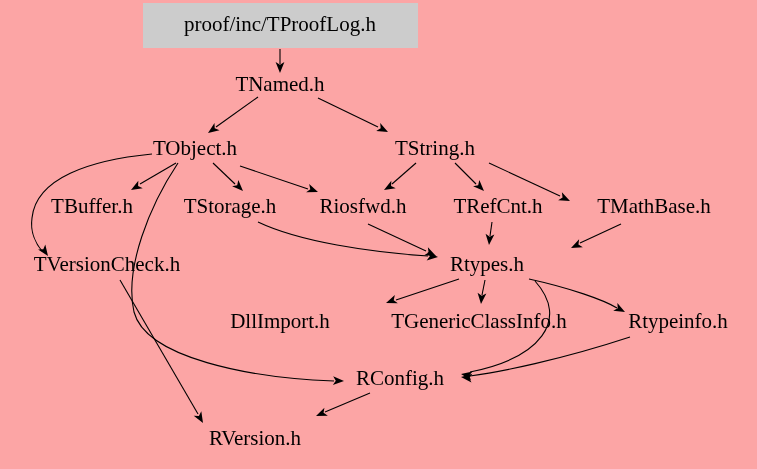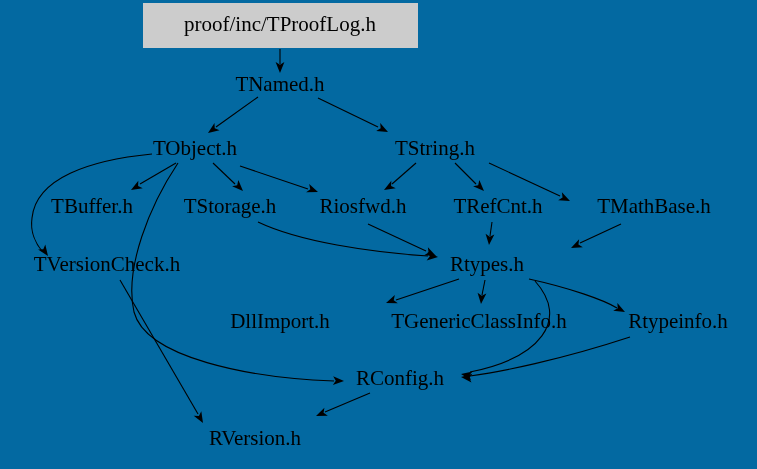--- a/index.html
+++ b/index.html
@@ -4,21 +4,21 @@
 <style>
   html, body {
     margin: 0;
     padding: 0;
     background: #ffffff;
   }
   #canvas-wrap {
     position: relative;
     width: 757px;
     height: 469px;
-    background: #0369a1;
+    background: #fca5a5;
     overflow: hidden;
     font-family: "Liberation Serif", "DejaVu Serif", serif;
   }
   svg#graph {
     position: absolute;
     left: 0;
     top: 0;
     width: 757px;
     height: 469px;
   }

